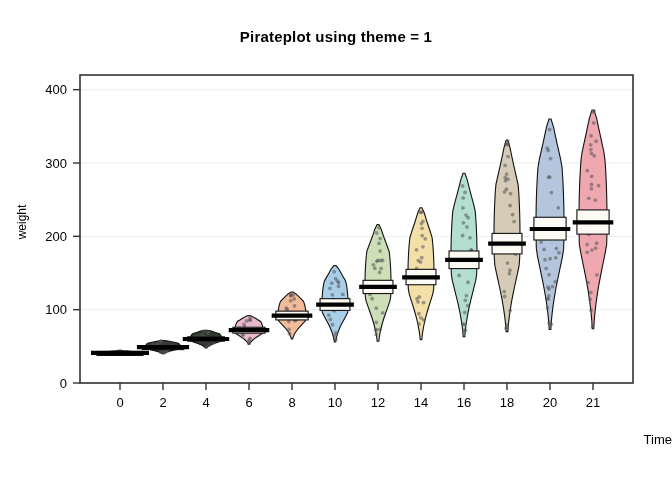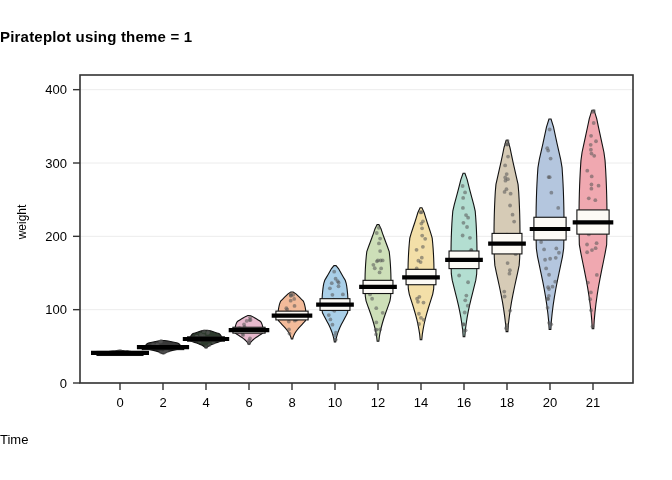--- a/index.html
+++ b/index.html
@@ -18,21 +18,21 @@
     position: absolute;
     left: 0; top: 0;
     width: 672px;
     height: 480px;
   }
   .chart-title {
     position: absolute;
     left: 0;
     top: 28px;
     width: 672px;
-    text-align: left;
+    text-align: center;
     font-size: 15px;
     font-weight: bold;
     color: #000000;
     letter-spacing: 0.2px;
   }
   .y-axis-label {
     position: absolute;
     left: -18px;
     top: 215px;
     width: 80px;
@@ -40,21 +40,21 @@
     font-size: 12px;
     color: #000000;
     transform: rotate(-90deg);
     transform-origin: center center;
   }
   .x-axis-label {
     position: absolute;
     left: 0;
     top: 432px;
     width: 672px;
-    text-align: left;
+    text-align: right;
     font-size: 13px;
     color: #000000;
   }
   svg#plot-svg {
     position: absolute;
     left: 0; top: 0;
   }
   .ytick-text {
     font-family: "Liberation Sans", sans-serif;
     font-size: 13px;

